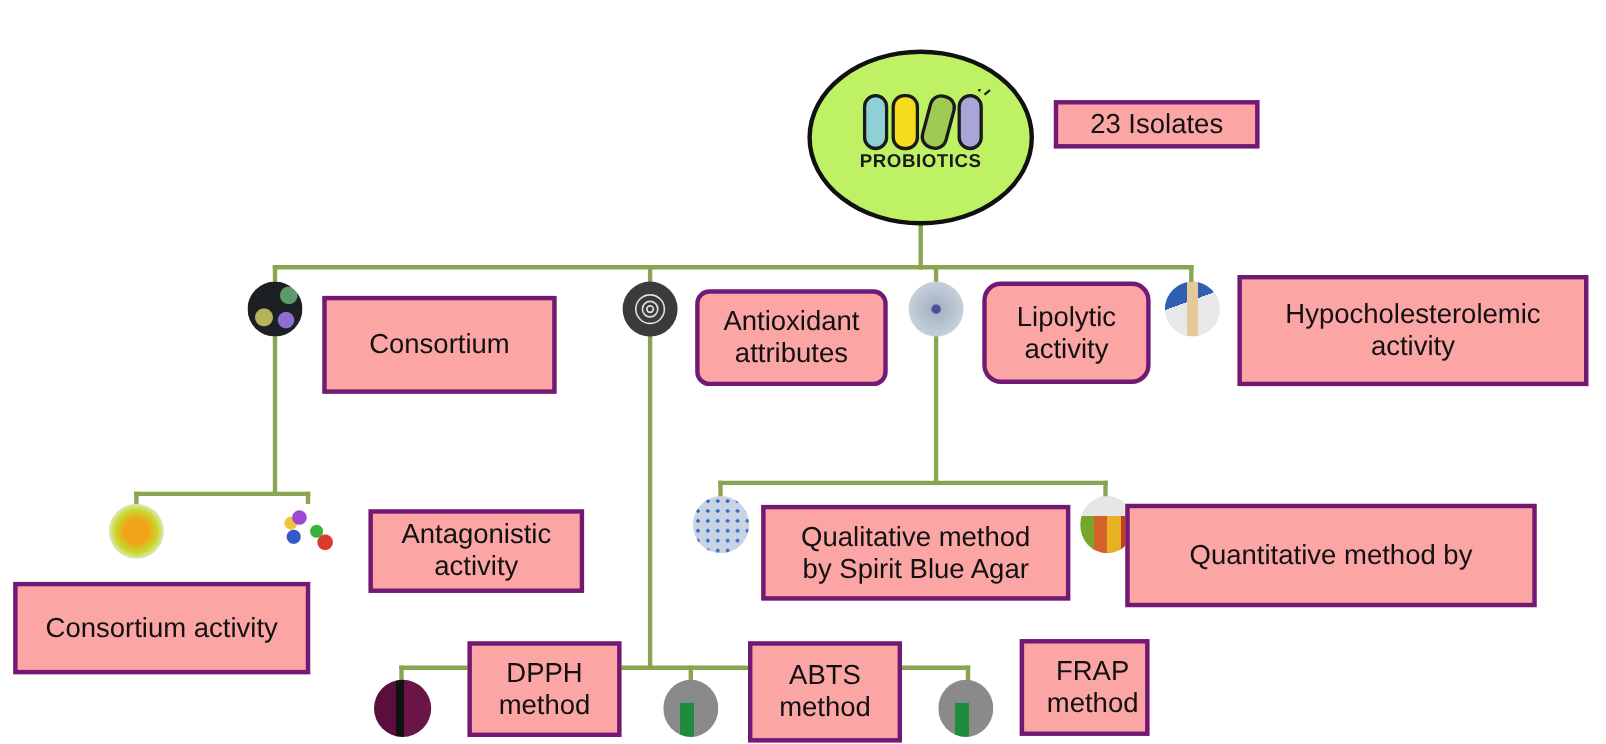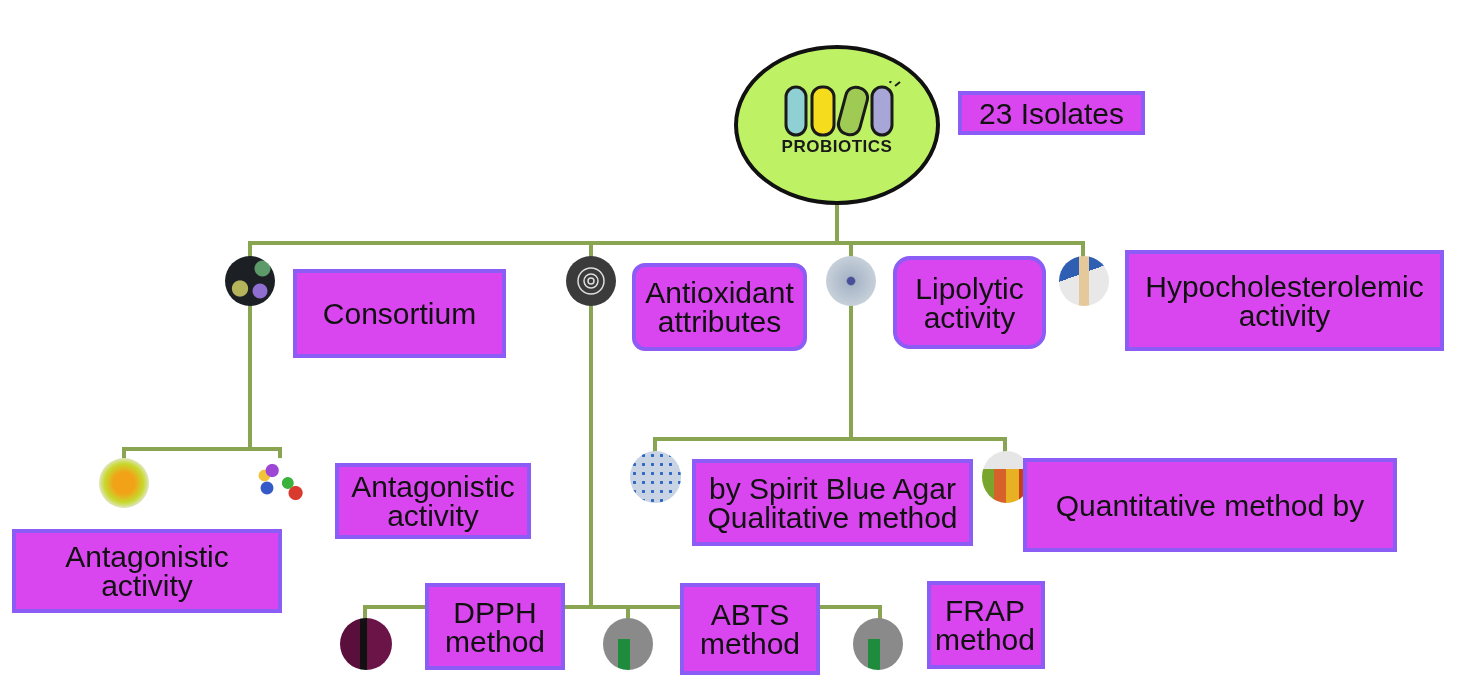--- a/index.html
+++ b/index.html
@@ -1,23 +1,23 @@
 <!DOCTYPE html>
 <html><head>
 <meta charset="utf-8">
 <style>
   html, body { margin: 0; padding: 0; background: #ffffff; }
   body { width: 1460px; height: 676px; position: relative; overflow: hidden;
          font-family: "Liberation Sans", sans-serif; color: #111; }
   #connectors { position: absolute; left: 0; top: 0; width: 1460px; height: 676px; }
   #connectors line { stroke: #8aa552; stroke-width: 4; stroke-linecap: square; }
 
-  .box { position: absolute; box-sizing: border-box; border: 4px solid #8b5cf6;
-         background: #d946ef; display: flex; align-items: center; justify-content: center;
-         text-align: center; font-size: 30px; line-height: 29px; padding: 0 6px; }
+  .box { position: absolute; box-sizing: border-box; border: 4px solid #701a75;
+         background: #fca5a5; display: flex; align-items: center; justify-content: center;
+         text-align: center; font-size: 25px; line-height: 29px; padding: 0 6px; }
   .box .ln { display: block; }
 
   .icon { position: absolute; border-radius: 50%; overflow: hidden; }
 
   .hub { position: absolute; left: 734px; top: 45px; width: 206px; height: 160px;
          border: 4px solid #111; border-radius: 50%; background: #bef264; box-sizing: border-box; }
   .hub-logo { position: absolute; left: 44px; top: 32px; width: 120px; height: 60px; }
   .hub-text { position: absolute; left: 0; width: 100%; top: 88px; text-align: center;
               font-weight: bold; font-size: 17px; letter-spacing: 0.5px; color: #1a1a1a; }
 </style>
@@ -106,28 +106,28 @@
 
 <div class="icon" style="left:99px;top:458px;width:50px;height:50px;background:radial-gradient(circle, #f2a216 0 30%, #c7d92d 55%, #e8e8e8 75%);"></div>
 <div class="icon" style="left:254px;top:458px;width:52px;height:50px;background:radial-gradient(circle at 35% 25%, #9c47d6 0 12%, transparent 14%), radial-gradient(circle at 65% 50%, #3bb23b 0 13%, transparent 15%), radial-gradient(circle at 25% 60%, #3659c9 0 12%, transparent 14%), radial-gradient(circle at 80% 70%, #d83a2d 0 12%, transparent 14%), radial-gradient(circle at 20% 35%, #f2c33a 0 10%, transparent 12%), #fff;"></div>
 <div class="box" style="left:335px;top:463px;width:196px;height:76px;">
   <div>
       <span class="ln">Antagonistic</span>
       <span class="ln">activity</span>
     </div>
 </div>
 <div class="box" style="left:12px;top:529px;width:270px;height:84px;">
-  <span>Antagonistic activity</span>
+  <span>Consortium activity</span>
 </div>
 
 <div class="icon" style="left:630px;top:451px;width:51px;height:52px;background:radial-gradient(circle, #2f66c2 0 22%, transparent 24%) 0 0/9px 9px, #c8d4e4;"></div>
 <div class="box" style="left:692px;top:459px;width:281px;height:87px;">
   <div>
+      <span class="ln">Qualitative method</span>
       <span class="ln">by Spirit Blue Agar</span>
-      <span class="ln">Qualitative method</span>
     </div>
 </div>
 <div class="icon" style="left:982px;top:451px;width:49px;height:52px;background:linear-gradient(180deg, #e6e6e6 0 35%, transparent 35%), linear-gradient(90deg, #7aa52c 0 25%, #d7612a 25% 50%, #e8b023 50% 75%, #c6401d 75%);"></div>
 <div class="box" style="left:1023px;top:458px;width:374px;height:94px;justify-content:center;">
   <div>
     <span class="ln">Quantitative method by</span>
   </div>
 </div>
 
 <div class="icon" style="left:340px;top:618px;width:52px;height:52px;background:linear-gradient(90deg, #5a0e3c 0 38%, #111 38% 52%, #6a1447 52%);"></div>

